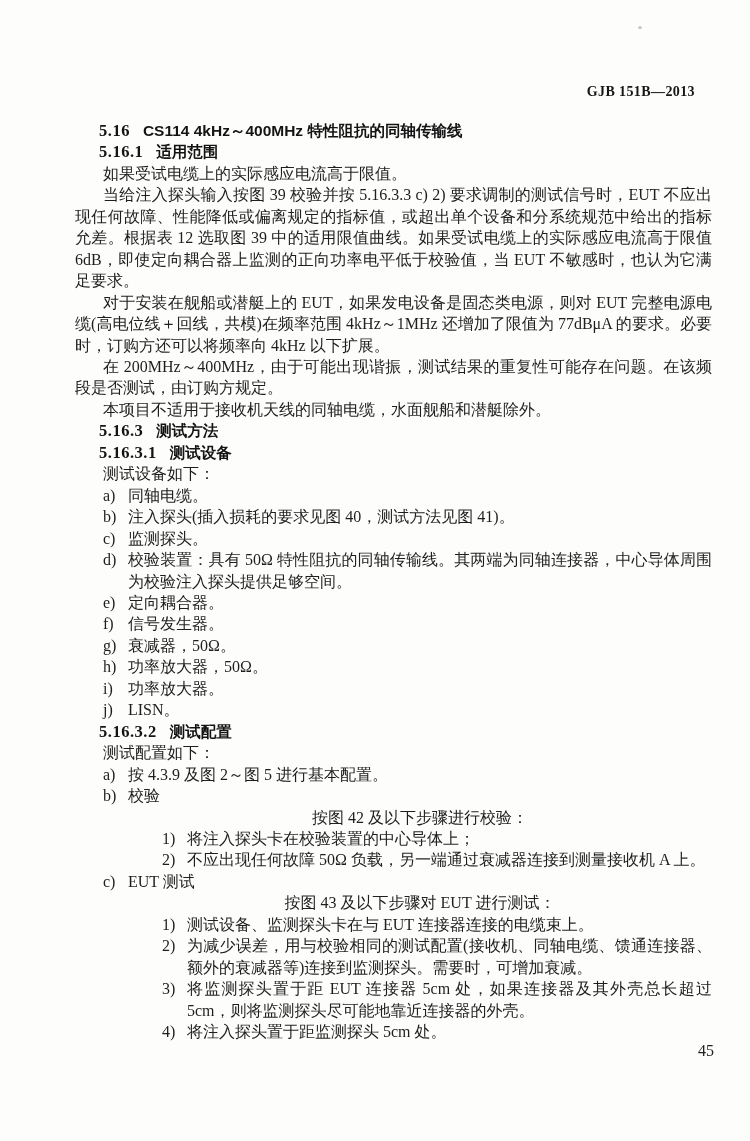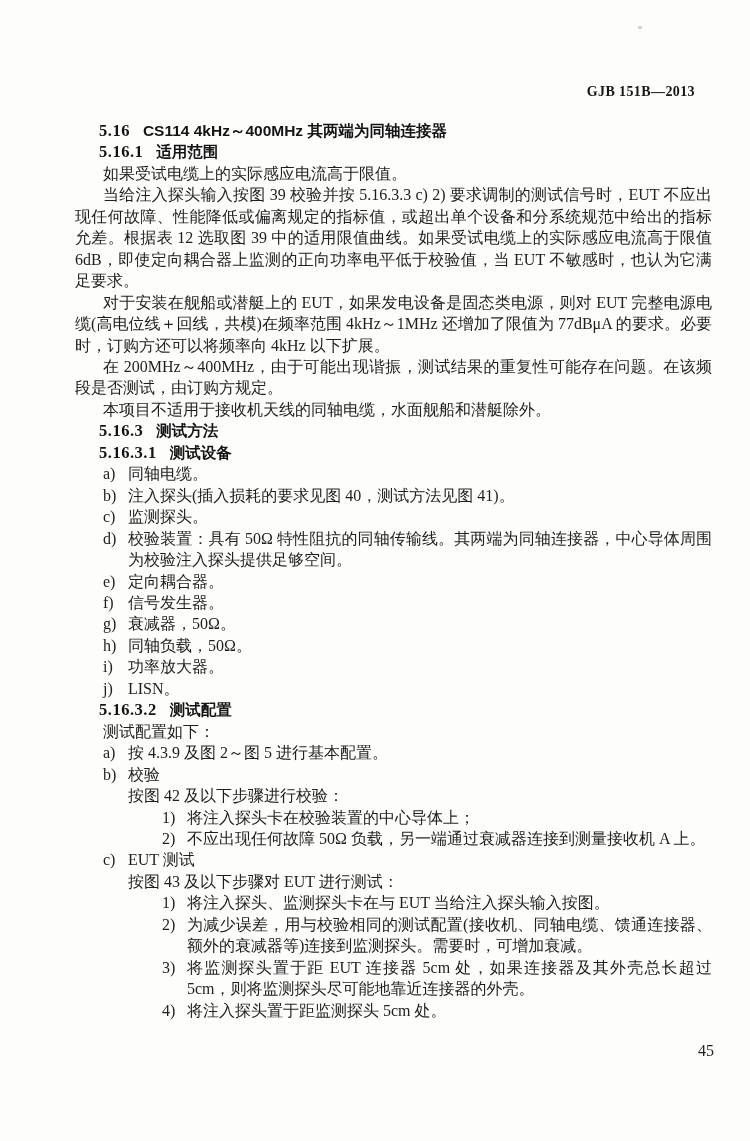--- a/index.html
+++ b/index.html
@@ -19,65 +19,66 @@
     font-size:16px;line-height:21.45px;
   }
   .blk{margin:0;}
   .heading{font-weight:bold;font-size:16.5px;color:#141414;}
   .heading .num{letter-spacing:0.5px;margin-left:24px;}
   .heading .ttl{
     font-family:"Liberation Sans","DejaVu Sans",sans-serif;
     font-size:15.5px;margin-left:13px;
   }
   .para{text-indent:28px;text-align:justify;}
-  .subpara{padding-left:53px;}
+  .subpara{padding-left:53px;text-align:center;}
   .item{position:relative;padding-left:53px;text-align:justify;}
   .item>.marker{position:absolute;left:28px;top:0;}
   .subitem{position:relative;padding-left:112px;text-align:justify;}
   .subitem>.marker{position:absolute;left:87px;top:0;}
   .page-number{position:absolute;top:1042px;left:698px;font-size:16px;color:#222;}
   .speck{
     position:absolute;left:638px;top:26px;width:4px;height:3px;
     background:#c9c9c3;border-radius:50%;
   }
 </style>
 </head>
 <body>
 
 <div class="scan-page">
   <span class="speck"></span>
   <div class="doc-header">GJB 151B—2013</div>
   <div class="content">
-      <div class="blk heading"><span class="num">5.16</span><span class="ttl">CS114 4kHz～400MHz 其两端为同轴连接器</span></div>
+      <div class="blk heading"><span class="num">5.16</span><span class="ttl">CS114 4kHz～400MHz 特性阻抗的同轴传输线</span></div>
       <div class="blk heading"><span class="num">5.16.1</span><span class="ttl">适用范围</span></div>
       <div class="blk para"><span>如果受试电缆上的实际感应电流高于限值。</span></div>
       <div class="blk para"><span>当给注入探头输入按图 39 校验并按 5.16.3.3 c) 2) 要求调制的测试信号时，EUT 不应出现任何故障、性能降低或偏离规定的指标值，或超出单个设备和分系统规范中给出的指标允差。根据表 12 选取图 39 中的适用限值曲线。如果受试电缆上的实际感应电流高于限值 6dB，即使定向耦合器上监测的正向功率电平低于校验值，当 EUT 不敏感时，也认为它满足要求。</span></div>
       <div class="blk para"><span>对于安装在舰船或潜艇上的 EUT，如果发电设备是固态类电源，则对 EUT 完整电源电缆(高电位线＋回线，共模)在频率范围 4kHz～1MHz 还增加了限值为 77dBμA 的要求。必要时，订购方还可以将频率向 4kHz 以下扩展。</span></div>
       <div class="blk para"><span>在 200MHz～400MHz，由于可能出现谐振，测试结果的重复性可能存在问题。在该频段是否测试，由订购方规定。</span></div>
       <div class="blk para"><span>本项目不适用于接收机天线的同轴电缆，水面舰船和潜艇除外。</span></div>
       <div class="blk heading"><span class="num">5.16.3</span><span class="ttl">测试方法</span></div>
       <div class="blk heading"><span class="num">5.16.3.1</span><span class="ttl">测试设备</span></div>
+      <div class="blk para"><span>测试设备如下：</span></div>
       <div class="blk item"><span class="marker">a)</span><span>同轴电缆。</span></div>
       <div class="blk item"><span class="marker">b)</span><span>注入探头(插入损耗的要求见图 40，测试方法见图 41)。</span></div>
       <div class="blk item"><span class="marker">c)</span><span>监测探头。</span></div>
       <div class="blk item"><span class="marker">d)</span><span>校验装置：具有 50Ω 特性阻抗的同轴传输线。其两端为同轴连接器，中心导体周围为校验注入探头提供足够空间。</span></div>
       <div class="blk item"><span class="marker">e)</span><span>定向耦合器。</span></div>
       <div class="blk item"><span class="marker">f)</span><span>信号发生器。</span></div>
       <div class="blk item"><span class="marker">g)</span><span>衰减器，50Ω。</span></div>
-      <div class="blk item"><span class="marker">h)</span><span>同轴负载，50Ω。</span></div>
+      <div class="blk item"><span class="marker">h)</span><span>功率放大器，50Ω。</span></div>
       <div class="blk item"><span class="marker">i)</span><span>功率放大器。</span></div>
       <div class="blk item"><span class="marker">j)</span><span>LISN。</span></div>
       <div class="blk heading"><span class="num">5.16.3.2</span><span class="ttl">测试配置</span></div>
       <div class="blk para"><span>测试配置如下：</span></div>
       <div class="blk item"><span class="marker">a)</span><span>按 4.3.9 及图 2～图 5 进行基本配置。</span></div>
       <div class="blk item"><span class="marker">b)</span><span>校验</span></div>
       <div class="blk subpara"><span>按图 42 及以下步骤进行校验：</span></div>
       <div class="blk subitem"><span class="marker">1)</span><span>将注入探头卡在校验装置的中心导体上；</span></div>
       <div class="blk subitem"><span class="marker">2)</span><span>不应出现任何故障 50Ω 负载，另一端通过衰减器连接到测量接收机 A 上。</span></div>
       <div class="blk item"><span class="marker">c)</span><span>EUT 测试</span></div>
       <div class="blk subpara"><span>按图 43 及以下步骤对 EUT 进行测试：</span></div>
-      <div class="blk subitem"><span class="marker">1)</span><span>将注入探头、监测探头卡在与 EUT 当给注入探头输入按图。</span></div>
+      <div class="blk subitem"><span class="marker">1)</span><span>测试设备、监测探头卡在与 EUT 连接器连接的电缆束上。</span></div>
       <div class="blk subitem"><span class="marker">2)</span><span>为减少误差，用与校验相同的测试配置(接收机、同轴电缆、馈通连接器、额外的衰减器等)连接到监测探头。需要时，可增加衰减。</span></div>
       <div class="blk subitem"><span class="marker">3)</span><span>将监测探头置于距 EUT 连接器 5cm 处，如果连接器及其外壳总长超过 5cm，则将监测探头尽可能地靠近连接器的外壳。</span></div>
       <div class="blk subitem"><span class="marker">4)</span><span>将注入探头置于距监测探头 5cm 处。</span></div>
     </div>
   <div class="page-number">45</div>
 </div>
 
 </body></html>

